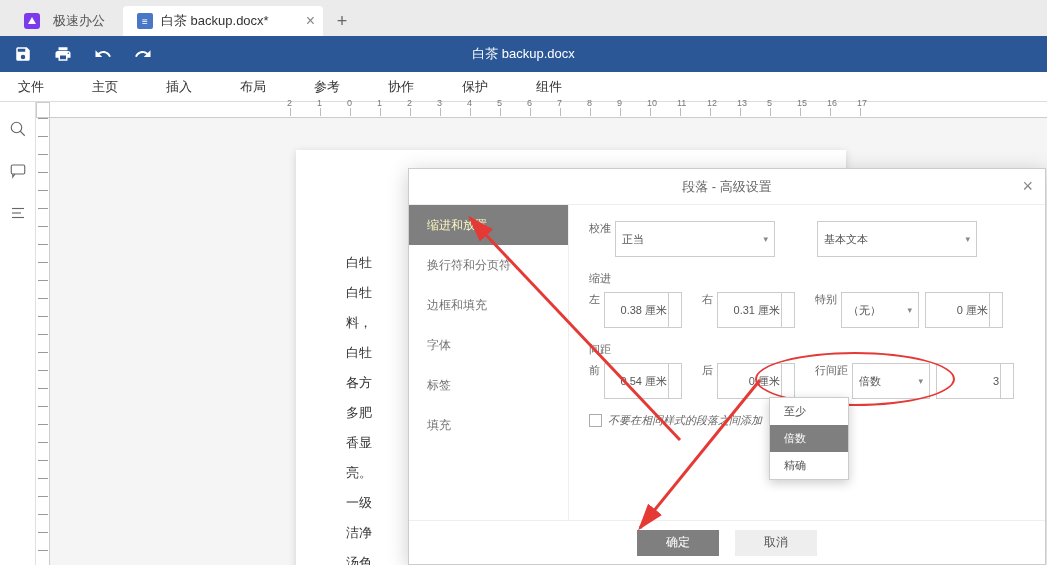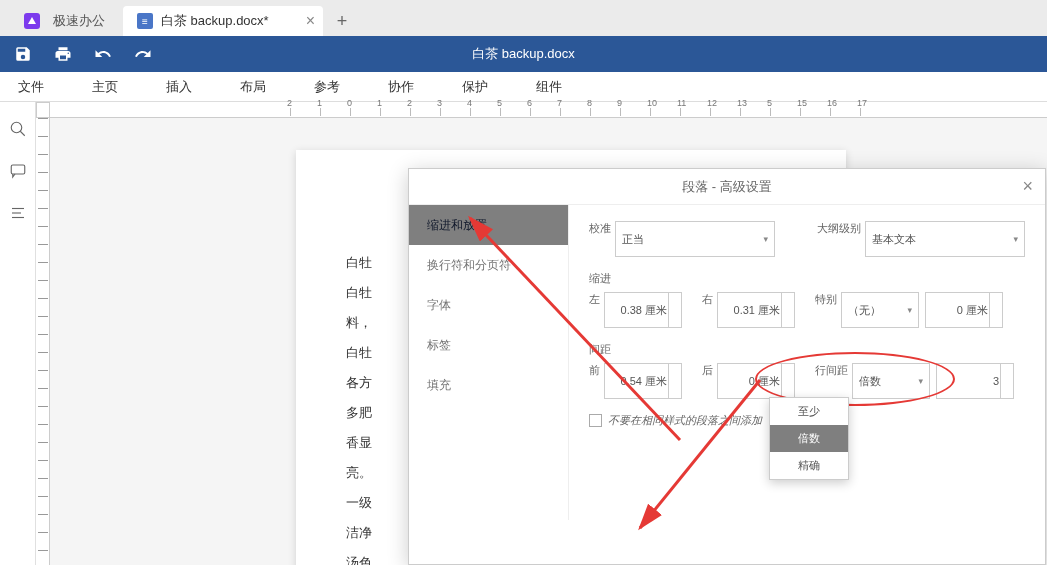--- a/index.html
+++ b/index.html
@@ -44,21 +44,21 @@
   .page { position:absolute; left:246px; top:32px; width:550px; height:700px; background:#fff; box-shadow:0 2px 8px rgba(0,0,0,0.15); padding:100px 50px; font-size:13px; color:#333; line-height:2;}
   .page p { margin-bottom:4px;}
   
   
   .dialog { position:absolute; left:408px; top:168px; width:638px; height:397px; background:#fff; border:1px solid #ccc; box-shadow:0 4px 20px rgba(0,0,0,0.2);}
   .dlg-title { height:36px; display:flex; align-items:center; justify-content:center; position:relative; font-size:13px; color:#666; border-bottom:1px solid #eee;}
   .dlg-close { position:absolute; right:12px; font-size:18px; color:#888; cursor:pointer;}
   .dlg-body { display:flex; height:calc(100% - 36px - 44px);}
   .dlg-nav { width:160px; border-right:1px solid #eee;}
   .dlg-nav-item { height:40px; display:flex; align-items:center; padding-left:18px; font-size:12px; color:#737373; cursor:pointer;}
-  .dlg-nav-item.active { background:#7f7f7f; color:#0f172a;}
+  .dlg-nav-item.active { background:#7f7f7f; color:#fef9c3;}
   .dlg-content { flex:1; padding:16px 20px; font-size:12px; color:#555;}
   .row { display:flex; gap:20px; margin-bottom:14px; align-items:flex-end;}
   .field { display:flex; flex-direction:row; gap:4px;}
   .field label { font-size:11px; color:#666;}
   .sel, .spin { height:24px; border:1px solid #ccc; font-size:11px; padding:17px 6px; background:#fff; display:flex; align-items:center; justify-content:space-between;}
   .sel { position:relative;}
   .sel::after { content:"▾"; font-size:9px; color:#888; margin-left:6px;}
   .spin { position:relative; padding-right:14px; text-align:right; justify-content:flex-end;}
   .spin::after { content:""; position:absolute; right:0; top:0; width:12px; height:100%; border-left:1px solid #ccc; background:linear-gradient(#fff 50%, #fff 50%);}
   .spin-arrows { position:absolute; right:1px; top:1px; width:11px; height:22px; display:flex; flex-direction:column;}
@@ -66,21 +66,21 @@
   .section-label { font-size:11px; color:#666; margin-bottom:6px; margin-top:4px;}
   .chk-row { display:flex; align-items:center; gap:6px; font-size:11px; color:#666; margin-top:8px;font-style:italic;}
   .chk { width:13px; height:13px; border:1px solid #aaa;}
   .dlg-footer { height:44px; display:flex; align-items:center; justify-content:center; gap:16px; border-top:1px solid #eee;}
   .btn { width:82px; height:26px; font-size:12px; display:flex; align-items:center; justify-content:center; cursor:pointer;}
   .btn.primary { background:#7f7f7f; color:#fff;}
   .btn.secondary { background:#eee; color:#555;}
   
   
   .dropdown { position:absolute; border:1px solid #ccc; background:#fff; box-shadow:0 3px 10px rgba(0,0,0,0.2); font-size:11px; z-index:100;}
-  .dropdown-item { padding:6px 28px; cursor:pointer; color:#555;}
+  .dropdown-item { padding:6px 14px; cursor:pointer; color:#555;}
   .dropdown-item.selected { background:#7f7f7f; color:#fff;}
   
   
   .red-ellipse { position:absolute; border:2px solid #e53935; border-radius:50%; pointer-events:none;}
   .arrow-line { position:absolute; pointer-events:none;}
 </style>
 </head>
 <body>
 
 <div class="tab-bar">
@@ -261,34 +261,34 @@
 
 <div class="dialog">
   <div class="dlg-title">
     <span>段落 - 高级设置</span>
     <span class="dlg-close">×</span>
   </div>
   <div class="dlg-body">
     <div class="dlg-nav" id="dlg-nav">
         <div class="dlg-nav-item active">缩进和放置</div>
         <div class="dlg-nav-item">换行符和分页符</div>
+        <div class="dlg-nav-item">边框和填充</div>
         <div class="dlg-nav-item">字体</div>
         <div class="dlg-nav-item">标签</div>
         <div class="dlg-nav-item">填充</div>
       </div>
     <div class="dlg-content">
       <div class="row">
         <div class="field" style="flex:1">
           <label>校准</label>
           <div class="sel" style="width:160px">
               <span>正当</span>
             </div>
         </div>
         <div class="field" style="flex:1">
-          <label>大纲级别</label>
           <div class="sel" style="width:160px">
               <span>基本文本</span>
             </div>
         </div>
       </div>
 
       <div class="section-label">缩进</div>
       <div class="row">
         <div class="field">
           <label>左</label>
@@ -364,20 +364,24 @@
               </div>
           </div>
         </div>
       </div>
 
       <div class="chk-row">
         <div class="chk"></div>
         <span>不要在相同样式的段落之间添加</span>
       </div>
     </div>
+  </div>
+  <div class="dlg-footer">
+    <div class="btn primary">确定</div>
+    <div class="btn secondary">取消</div>
   </div>
 </div>
 
 <div class="dropdown" style="left:769px; top:397px; width:80px;" id="ls-dropdown">
     <div class="dropdown-item">至少</div>
     <div class="dropdown-item selected">倍数</div>
     <div class="dropdown-item">精确</div>
   </div>
 
 <div class="red-ellipse" style="left:755px; top:352px; width:200px; height:54px;"></div>

